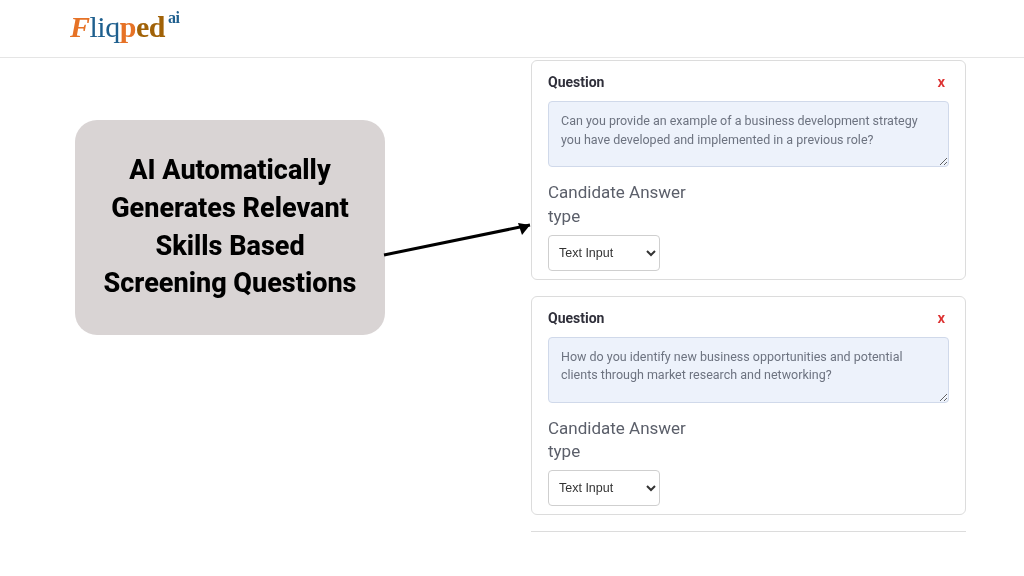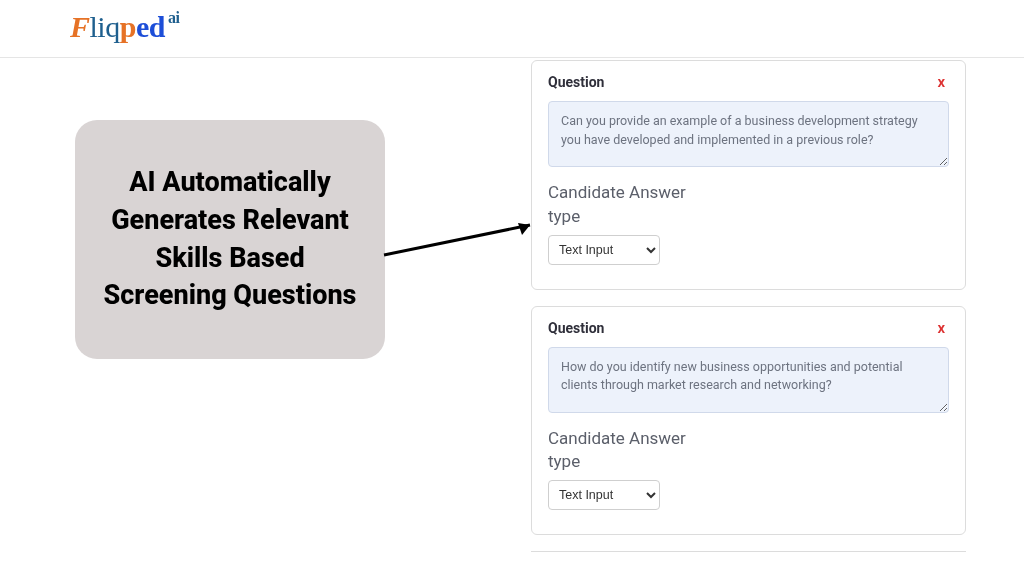--- a/index.html
+++ b/index.html
@@ -20,31 +20,31 @@
     font-family: Georgia, serif;
     font-size: 30px;
     font-weight: 700;
     display: inline-flex;
     align-items: baseline;
     letter-spacing: -0.5px;
   }
   .logo-f { color: #e67226; font-family: Georgia, serif; font-style: italic; font-weight: 700; }
   .logo-liq { color: #1e5f8e; font-weight: 400; }
   .logo-p { color: #e67226; font-weight: 700; }
-  .logo-ed { color: #1d4ed8; font-weight: 700; }
+  .logo-ed { color: #a16207; font-weight: 700; }
   .logo-ai { color: #1e5f8e; font-size: 16px; margin-left: 3px; position: relative; top: -14px; font-weight: 700; }
 
   .callout {
     position: absolute;
     left: 75px;
     top: 120px;
     width: 310px;
     background: #d9d4d4;
     border-radius: 22px;
-    padding: 44px 24px;
+    padding: 32px 24px;
     text-align: center;
     font-weight: 800;
     font-size: 27px;
     line-height: 1.4;
     color: #000;
   }
 
   .arrow-svg {
     position: absolute;
     left: 380px;
@@ -55,21 +55,21 @@
 
   .panel {
     position: absolute;
     right: 58px;
     top: 60px;
     width: 435px;
   }
   .card {
     border: 1px solid #dcdcdc;
     border-radius: 6px;
-    padding: 12px 16px 24px 16px;
+    padding: 12px 16px 8px 16px;
     margin-bottom: 16px;
     background: #fff;
   }
   .card-head {
     display: flex;
     justify-content: space-between;
     align-items: center;
     margin-bottom: 10px;
   }
   .card-title {
@@ -100,21 +100,21 @@
   }
   .answer-label {
     margin-top: 10px;
     font-size: 17px;
     color: #5b5f6a;
     line-height: 1.4;
   }
   .answer-select {
     margin-top: 6px;
     width: 112px;
-    height: 30px;
+    height: 36px;
     border: 1px solid #cfcfcf;
     border-radius: 4px;
     font-size: 12.5px;
     padding: 0 6px;
     background: #fff;
     color: #333;
   }
   .partial-divider{
     border-top:1px solid #dcdcdc;
     margin-top:4px;

